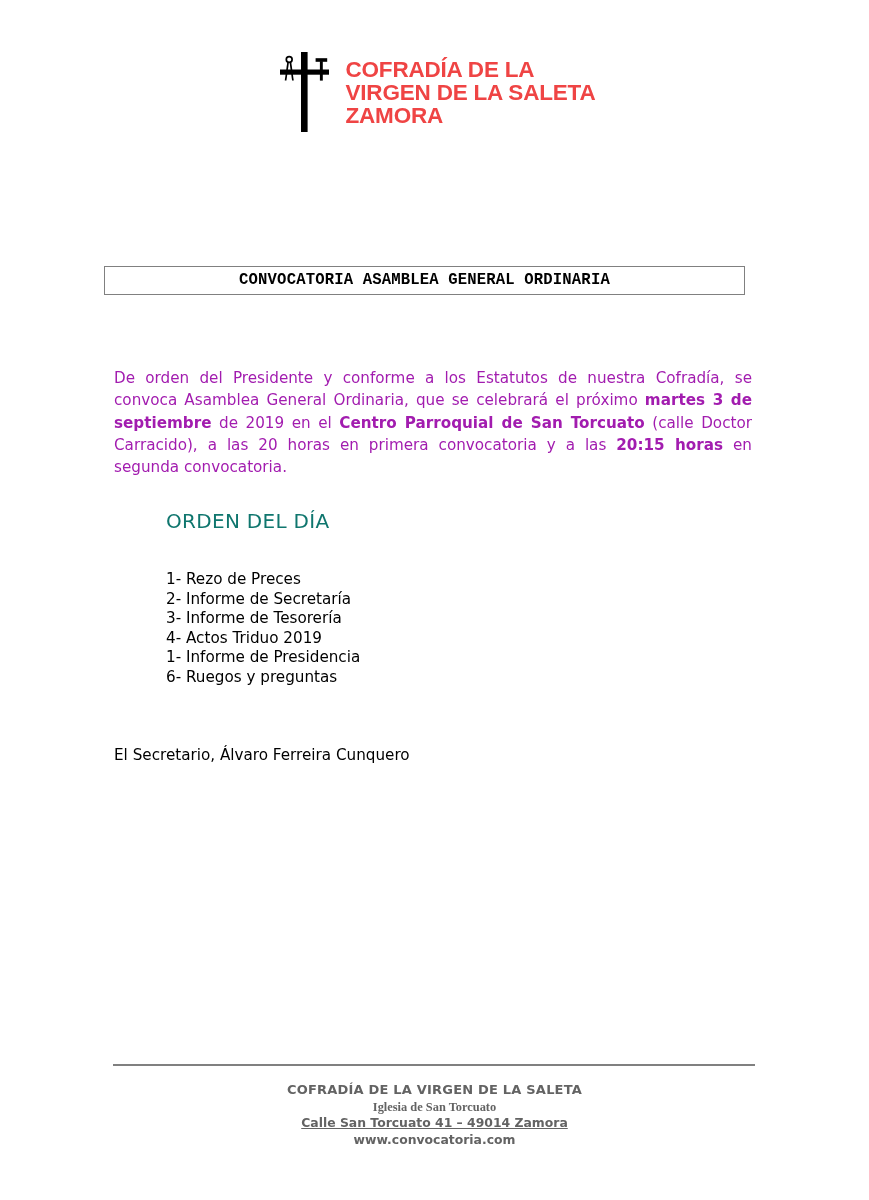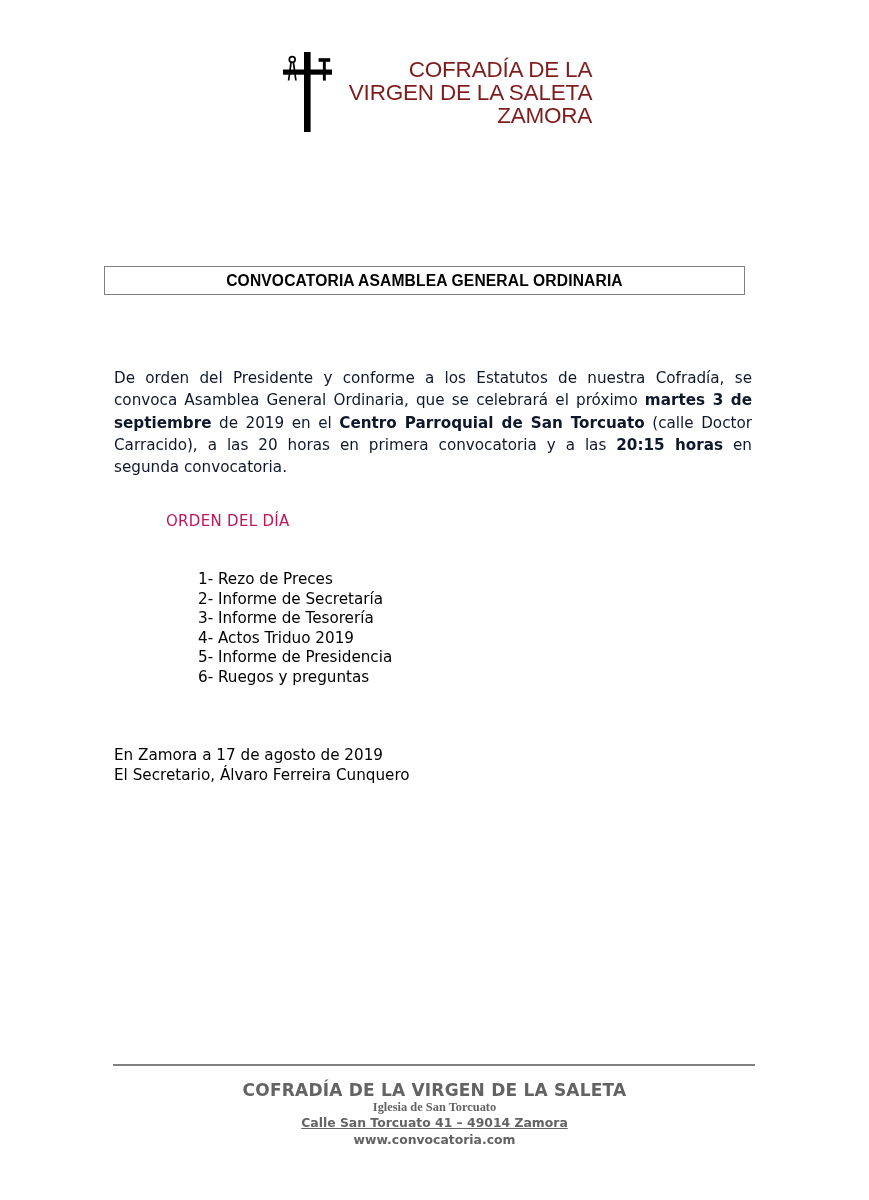--- a/index.html
+++ b/index.html
@@ -33,89 +33,88 @@
   }
   .logo-mark {
     width: 62px;
     height: 84px;
     flex: none;
     display: block;
   }
   .logo-text {
     padding-top: 9px;
     font-family: "Liberation Sans", sans-serif;
-    font-weight: normal;
+    font-weight: bold;
     font-size: 22.5px;
     line-height: 1.02;
     letter-spacing: -0.2px;
-    color: #7f1d1d;
+    color: #ef4444;
     white-space: nowrap;
-    text-align: right;
   }
   .logo-text div { display: block; }
 
   
   .title-box {
     position: absolute;
     left: 104px;
     top: 266px;
     width: 641px;
     height: 29px;
     box-sizing: border-box;
     border: 1.6px solid #808080;
     display: flex;
     align-items: center;
     justify-content: center;
     background: #ffffff;
   }
   .title-box .title-text {
-    font-family: Liberation Sans, sans-serif;
+    font-family: Liberation Mono, monospace;
     font-weight: bold;
     font-size: 15.6px;
     letter-spacing: 0.15px;
     color: #000000;
     line-height: 1;
   }
 
   
   .body-para {
     position: absolute;
     left: 114px;
     top: 352px;
     width: 638px;
     font-size: 15.2px;
     line-height: 22.2px;
     text-align: justify;
     text-justify: inter-word;
-    color: #0f172a;
+    color: #a21caf;
   }
   .body-para b { font-weight: bold; }
 
   .agenda-heading {
     position: absolute;
     left: 166px;
     top: 510px;
-    font-size: 15px;
+    font-size: 20px;
     line-height: 22px;
     letter-spacing: 0.3px;
-    color: #be185d;
+    color: #0f766e;
   }
 
   .agenda-list {
     position: absolute;
     left: 166px;
     top: 570px;
     margin: 0;
     padding: 0;
     list-style: none;
     font-size: 15.2px;
     line-height: 19.6px;
     color: #000000;
   }
-  .agenda-list li { white-space: nowrap; margin-left: 32px; }
+  .agenda-list li { white-space: nowrap; }
 
   .signature {
     position: absolute;
     left: 114px;
     top: 745px;
     font-size: 15.2px;
     line-height: 20px;
     color: #000000;
   }
   .signature div { white-space: nowrap; }
@@ -133,21 +132,21 @@
     position: absolute;
     left: 0;
     top: 1082px;
     width: 869px;
     text-align: center;
     font-family: "DejaVu Sans", sans-serif;
     font-weight: bold;
     color: #636363;
   }
   .footer .f-line { line-height: 16.5px; }
-  .footer .f1 { font-size: 17px; letter-spacing: 0.2px; }
+  .footer .f1 { font-size: 13px; letter-spacing: 0.2px; }
   .footer .f2 { font-size: 12.4px; font-family: Liberation Serif, serif; }
   .footer .f3 { font-size: 12.4px; text-decoration: underline; }
   .footer .f4 { font-size: 12.4px; }
 </style>
 </head>
 <body>
 
 <div class="logo-block">
   <div class="logo-inner">
     <svg class="logo-mark" viewBox="0 0 62 84">
@@ -177,26 +176,25 @@
 
 <p class="body-para"><span>De orden del Presidente y conforme a los Estatutos de nuestra Cofradía, se convoca Asamblea General Ordinaria, que se celebrará el próximo </span><b>martes 3 de septiembre</b><span> de 2019 en el </span><b>Centro Parroquial de San Torcuato</b><span> (calle Doctor Carracido), a las 20 horas en primera convocatoria y a las </span><b>20:15 horas</b><span> en segunda convocatoria.</span></p>
 
 <div class="agenda-heading">ORDEN DEL DÍA</div>
 
 <ul class="agenda-list">
   <li>1- Rezo de Preces</li>
   <li>2- Informe de Secretaría</li>
   <li>3- Informe de Tesorería</li>
   <li>4- Actos Triduo 2019</li>
-  <li>5- Informe de Presidencia</li>
+  <li>1- Informe de Presidencia</li>
   <li>6- Ruegos y preguntas</li>
 </ul>
 
 <div class="signature">
-  <div>En Zamora a 17 de agosto de 2019</div>
   <div>El Secretario, Álvaro Ferreira Cunquero</div>
 </div>
 
 <div class="footer-rule"></div>
 <div class="footer">
   <div class="f-line f1">COFRADÍA DE LA VIRGEN DE LA SALETA</div>
   <div class="f-line f2">Iglesia de San Torcuato</div>
   <div class="f-line f3">Calle San Torcuato 41 – 49014 Zamora</div>
   <div class="f-line f4">www.convocatoria.com</div>
 </div>

